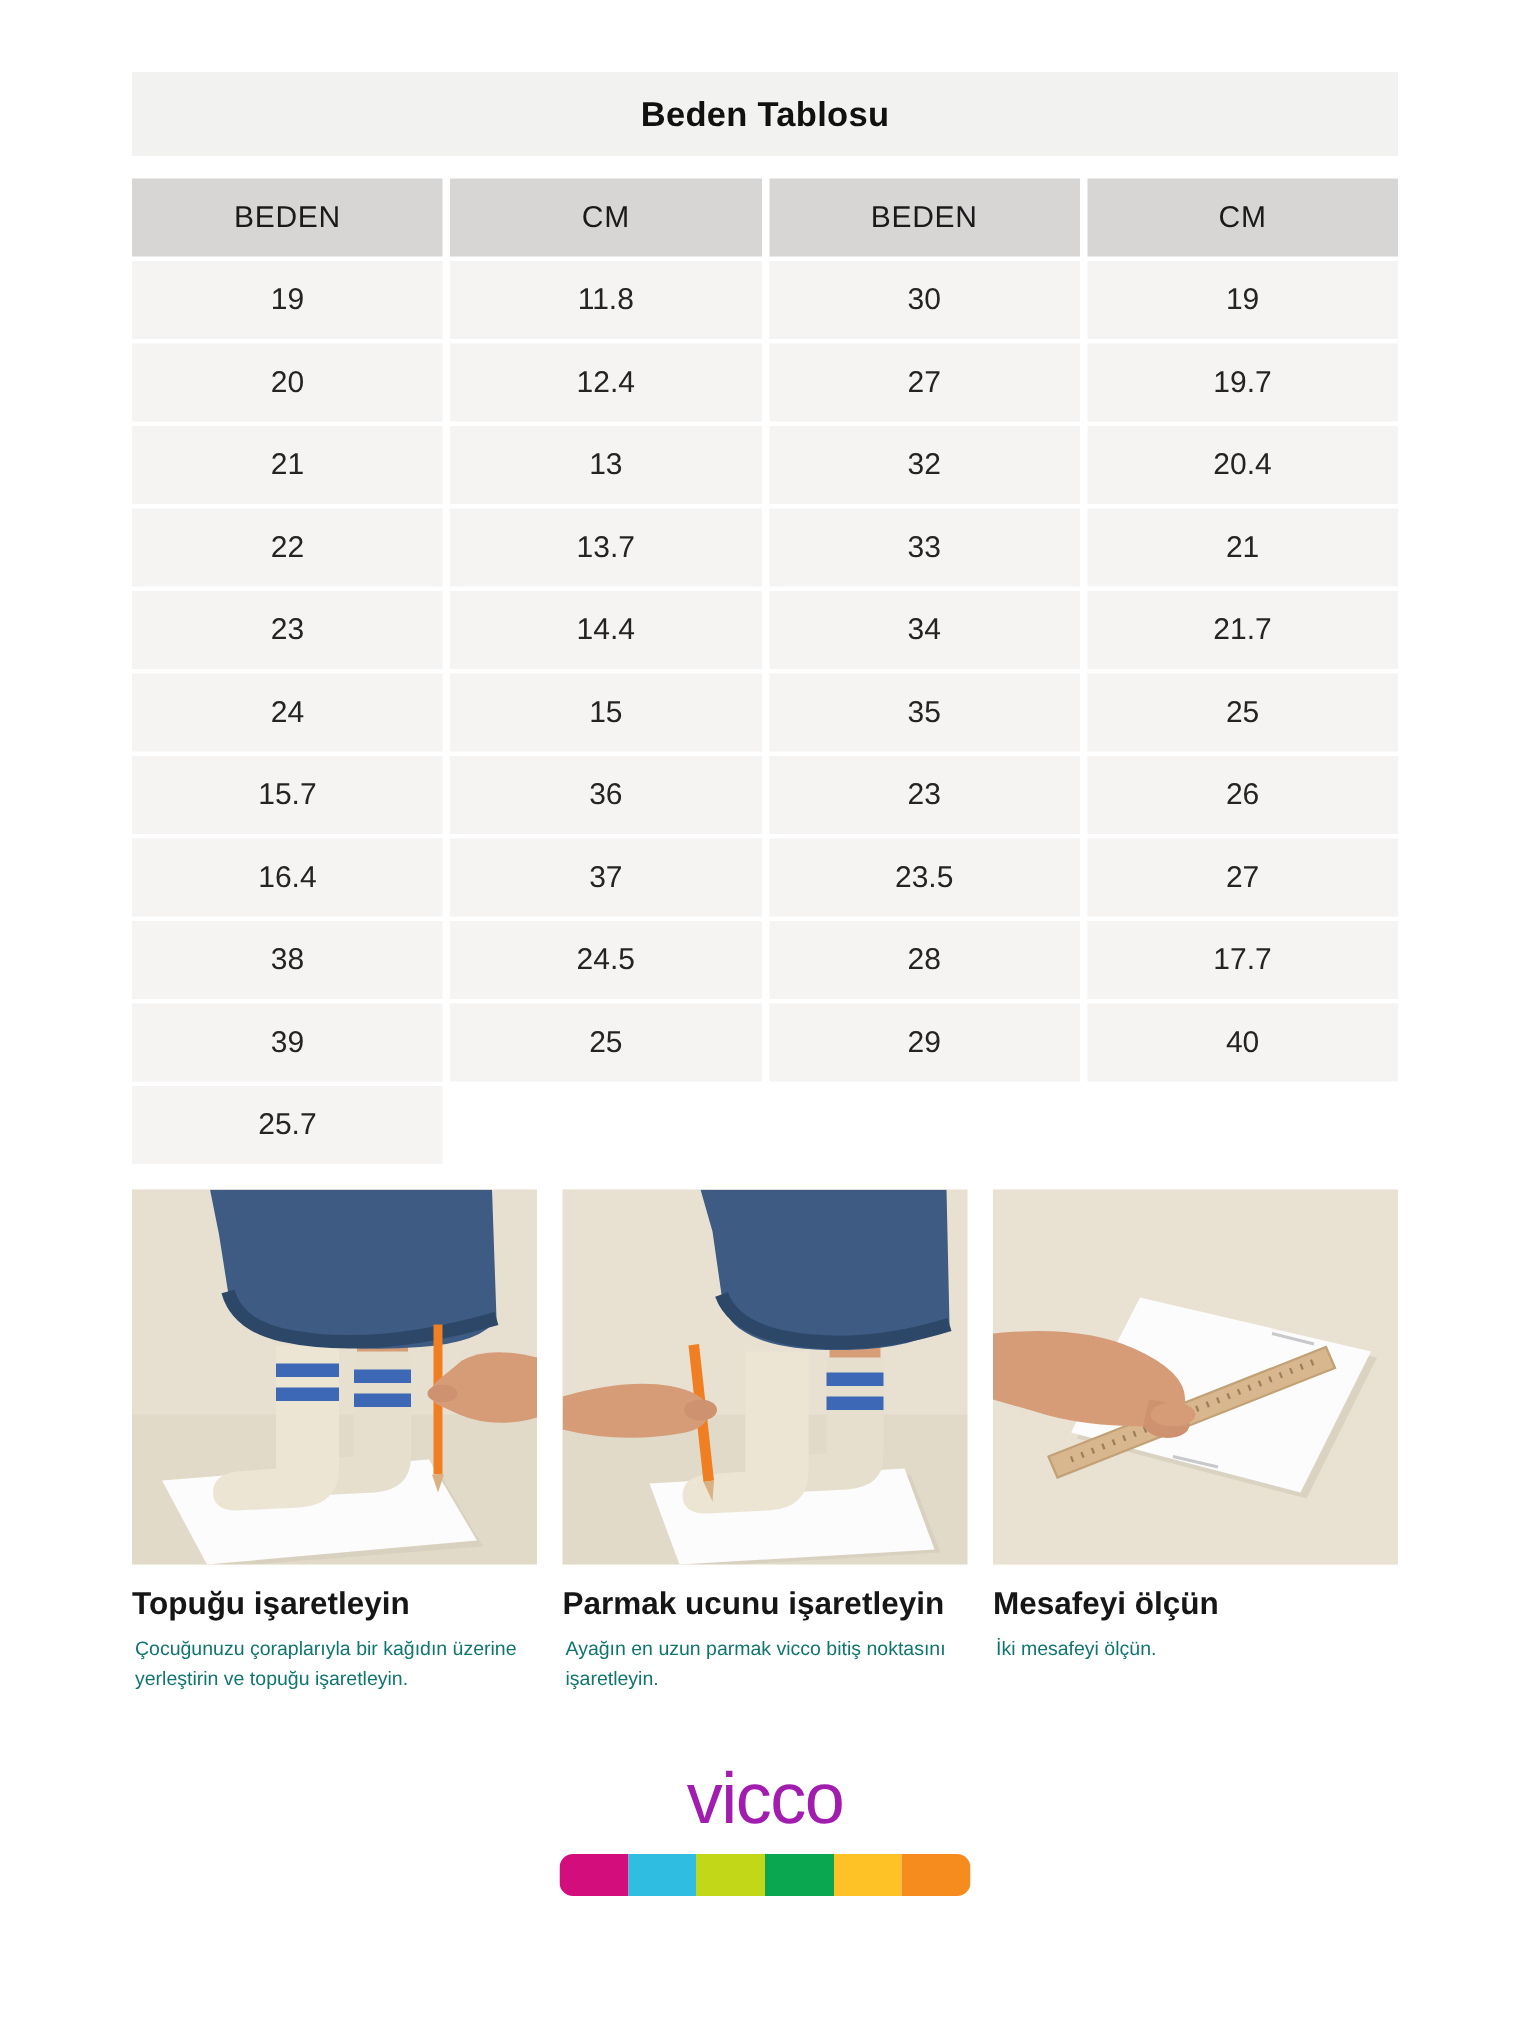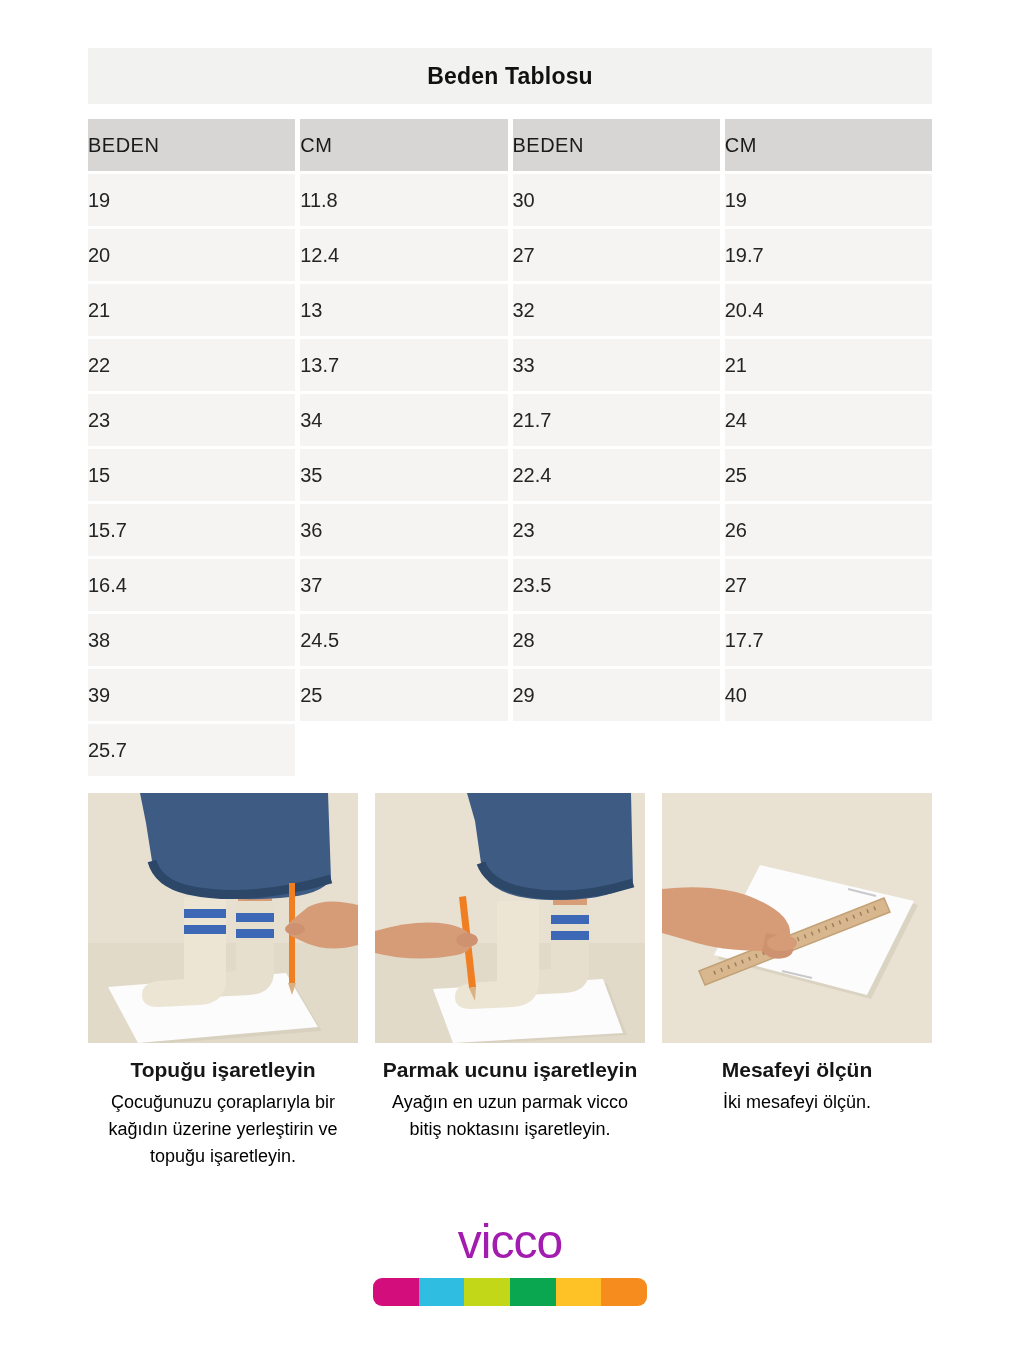--- a/index.html
+++ b/index.html
@@ -24,20 +24,21 @@
   .size-grid {
     margin-top:15px;
     display:grid;
     grid-template-columns:repeat(4, 1fr);
     gap:3px 5px;
     background:#ffffff;
   }
   .size-grid .cell {
     background:#f5f4f3;
     height:52px; line-height:52px;
+    text-align:center;
     font-size:20px; color:#242424;
   }
   .size-grid .cell.header {
     background:#d7d6d5;
     color:#1a1a1a;
     letter-spacing:.5px;
   }
 
   .measure-section .section-bar { margin-top:31px; }
 
@@ -46,28 +47,28 @@
     display:flex;
     gap:17px;
   }
   .step { flex:1; min-width:0; }
   .photo {
     width:100%; height:250px;
     overflow:hidden;
     background:#e7e0d1;
   }
   .photo svg { display:block; width:100%; height:100%; }
-  .step figcaption { text-align:center; }
+  .step figcaption { text-align:left; }
   .step h3 {
     margin-top:15px;
     font-size:21px; font-weight:bold; color:#161616;
   }
   .step p {
     margin-top:7px;
-    font-size:18px; line-height:1.5; color:#000000;
+    font-size:13px; line-height:1.5; color:#0f766e;
     padding:0 2px;
   }
 
   footer { text-align:center; }
   .brand {
     margin-top:48px;
     font-size:48px; font-weight:normal; color:#a21caf;
     letter-spacing:-1px;
     line-height:1;
   }
@@ -103,26 +104,26 @@
           <div class="cell">19.7</div>
           <div class="cell">21</div>
           <div class="cell">13</div>
           <div class="cell">32</div>
           <div class="cell">20.4</div>
           <div class="cell">22</div>
           <div class="cell">13.7</div>
           <div class="cell">33</div>
           <div class="cell">21</div>
           <div class="cell">23</div>
+          <div class="cell">14.4</div>
           <div class="cell">34</div>
           <div class="cell">21.7</div>
           <div class="cell">24</div>
           <div class="cell">15</div>
           <div class="cell">35</div>
-          <div class="cell">22.4</div>
           <div class="cell">25</div>
           <div class="cell">15.7</div>
           <div class="cell">36</div>
           <div class="cell">23</div>
           <div class="cell">26</div>
           <div class="cell">16.4</div>
           <div class="cell">37</div>
           <div class="cell">23.5</div>
           <div class="cell">27</div>
           <div class="cell">38</div>

